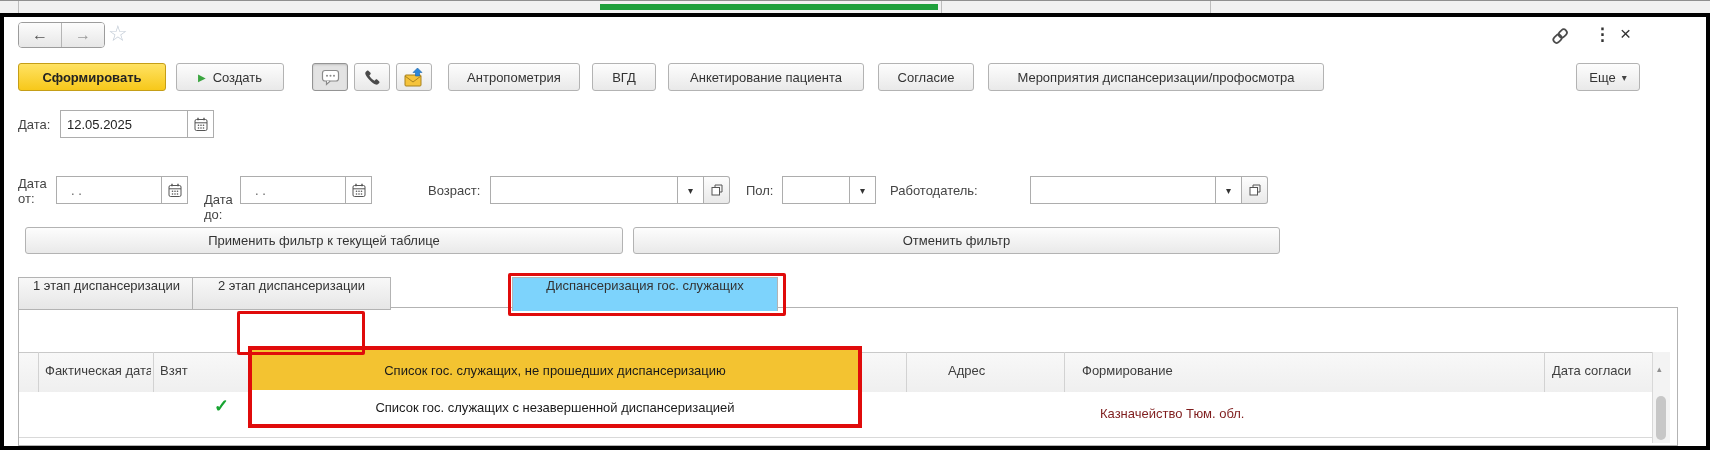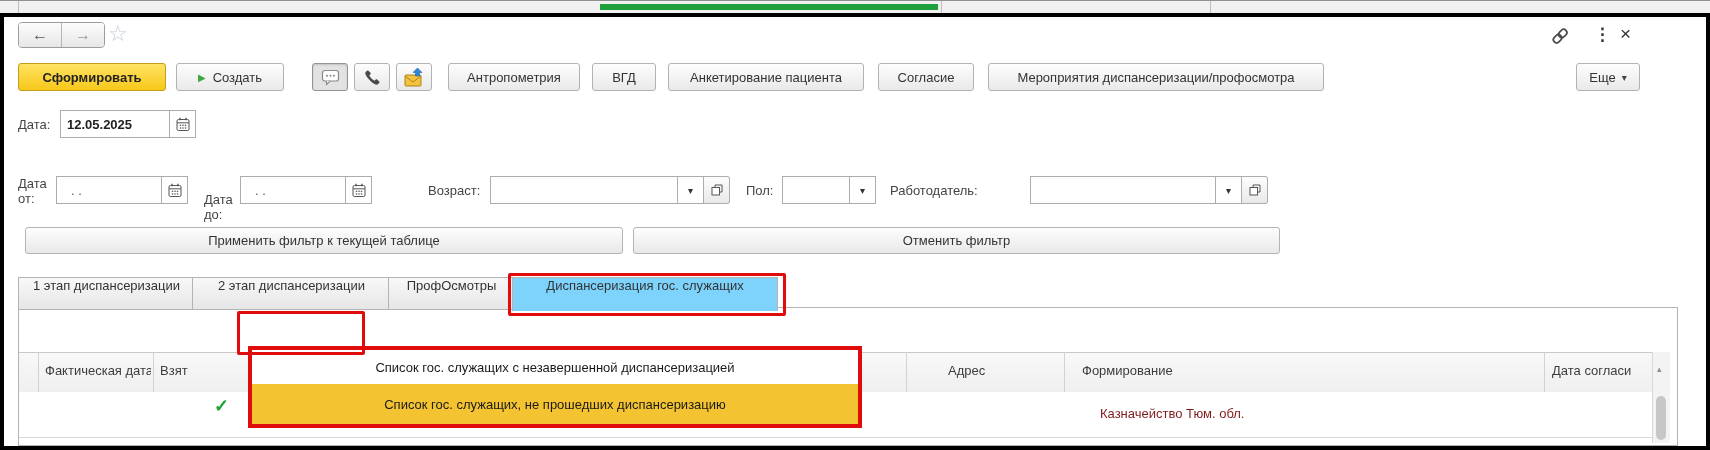--- a/index.html
+++ b/index.html
@@ -129,21 +129,21 @@
   <div class="abs btn" style="left:988px;top:63px;width:336px">
       <span>Мероприятия диспансеризации/профосмотра</span>
     </div>
   <div class="abs btn" style="left:1576px;top:63px;width:64px">
     <span>Еще</span>
       <span class="dd">▾</span>
   </div>
 
   <div class="abs lbl" style="left:18px;top:117px">Дата:</div>
   <div class="abs combo" style="left:60px;top:110px">
-    <input class="field" style="width: 110px; font-weight: bold;" value="12.05.2025">
+    <input class="field" style="width: 128px; font-weight: normal;" value="12.05.2025">
     <div class="cbtn">
       <svg width="14" height="15" viewBox="0 0 14 15">
         <rect x="1" y="2.5" width="12" height="11" rx="1.5" fill="#fff" stroke="#555"></rect>
         <line x1="1" y1="5.8" x2="13" y2="5.8" stroke="#555"></line>
         <line x1="4" y1="0.8" x2="4" y2="3.2" stroke="#555" stroke-width="1.4"></line>
         <line x1="10" y1="0.8" x2="10" y2="3.2" stroke="#555" stroke-width="1.4"></line>
         <circle cx="4.5" cy="8.3" r="0.8" fill="#555"></circle>
           <circle cx="7" cy="8.3" r="0.8" fill="#555"></circle>
           <circle cx="9.5" cy="8.3" r="0.8" fill="#555"></circle>
         <circle cx="4.5" cy="11" r="0.8" fill="#555"></circle>
@@ -233,23 +233,20 @@
   <div class="abs btn" style="left:633px;top:227px;width:647px;height:27px">
       <span>Отменить фильтр</span>
     </div>
 
   <div class="tab" style="left:18px;top:277px;width:175px">
       <span>1 этап диспансеризации</span>
     </div>
   <div class="tab" style="left:192px;top:277px;width:197px">
       <span>2 этап диспансеризации</span>
     </div>
-  <div class="tab" style="left:388px;top:277px;width:125px">
-      <span>ПрофОсмотры</span>
-    </div>
   <div class="tab active" style="left:512px;top:277px;width:264px">
       <span>Диспансеризация гос. служащих</span>
     </div>
 
   <div class="panel"></div>
 
   <div class="abs btn icnbtn" style="left:26px;top:316px;width:34px;border-radius:3px 0 0 3px">
     <svg width="13" height="15" viewBox="0 0 12 14">
       <path d="M6 1 L11 7 H8.2 V13 H3.8 V7 H1 Z" fill="#41a0dc" stroke="#2d7fb0" stroke-width="0.8"></path>
     </svg>
@@ -292,25 +289,25 @@
     <div style="position:absolute;left:4px;top:12px;font-size:9px;color:#8f8f8f">▴</div>
     <div class="thumb"></div>
   </div>
 
   <div class="abs" style="left:19px;top:392px;width:1633px;height:45px;background:#fff;z-index:2"></div>
   <div class="abs" style="left:214px;top:395px;font-size:18px;font-weight:bold;color:#18a432;z-index:3">✓</div>
   <div class="abs" style="left:1100px;top:406px;color:#7f1d1d;z-index:3">Казначейство Тюм. обл.</div>
   <div class="abs" style="left:19px;top:437px;width:1633px;height:1px;background:#d9d9d9;z-index:3"></div>
 
   <div class="menu">
+    <div class="mitem" style="height:40px;background:#f3c331">
+        <span>Список гос. служащих, не прошедших диспансеризацию</span>
+      </div>
     <div class="mitem" style="height:34px;background:#fff">
         <span>Список гос. служащих с незавершенной диспансеризацией</span>
       </div>
-    <div class="mitem" style="height:40px;background:#f3c331">
-        <span>Список гос. служащих, не прошедших диспансеризацию</span>
-      </div>
   </div>
 
   <div class="redbox" style="left:508px;top:273px;width:272px;height:37px"></div>
   <div class="redbox" style="left:237px;top:311px;width:122px;height:38px"></div>
 
   <div class="frame"></div>
 </div>
 
 </body></html>

